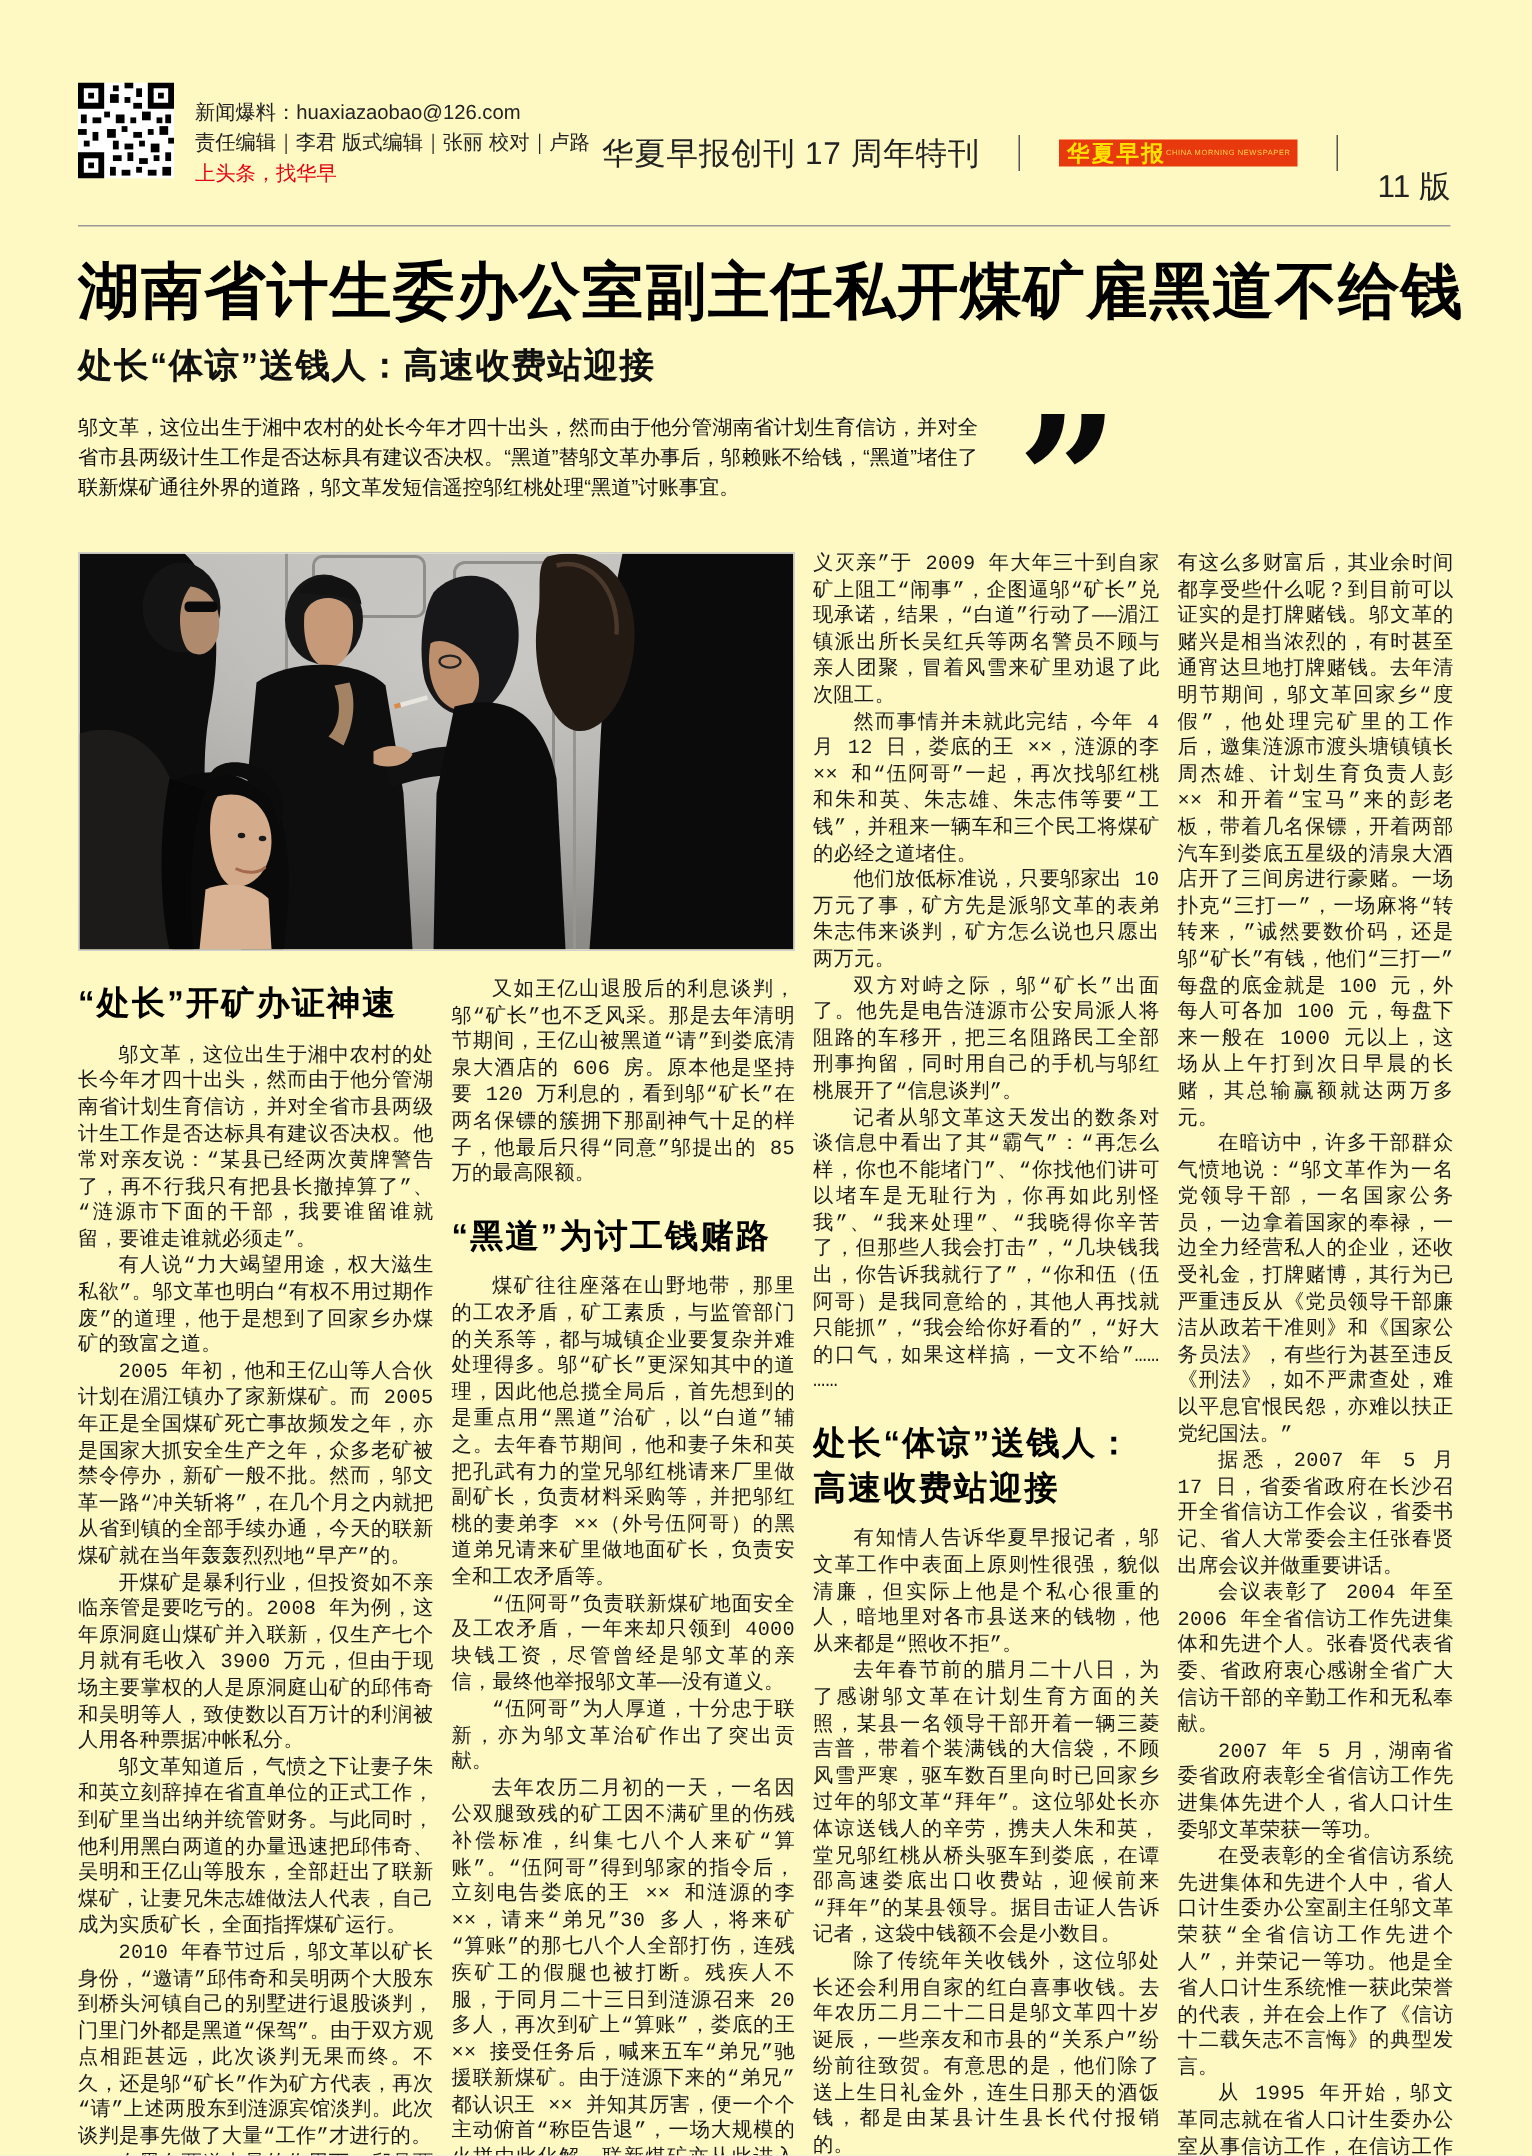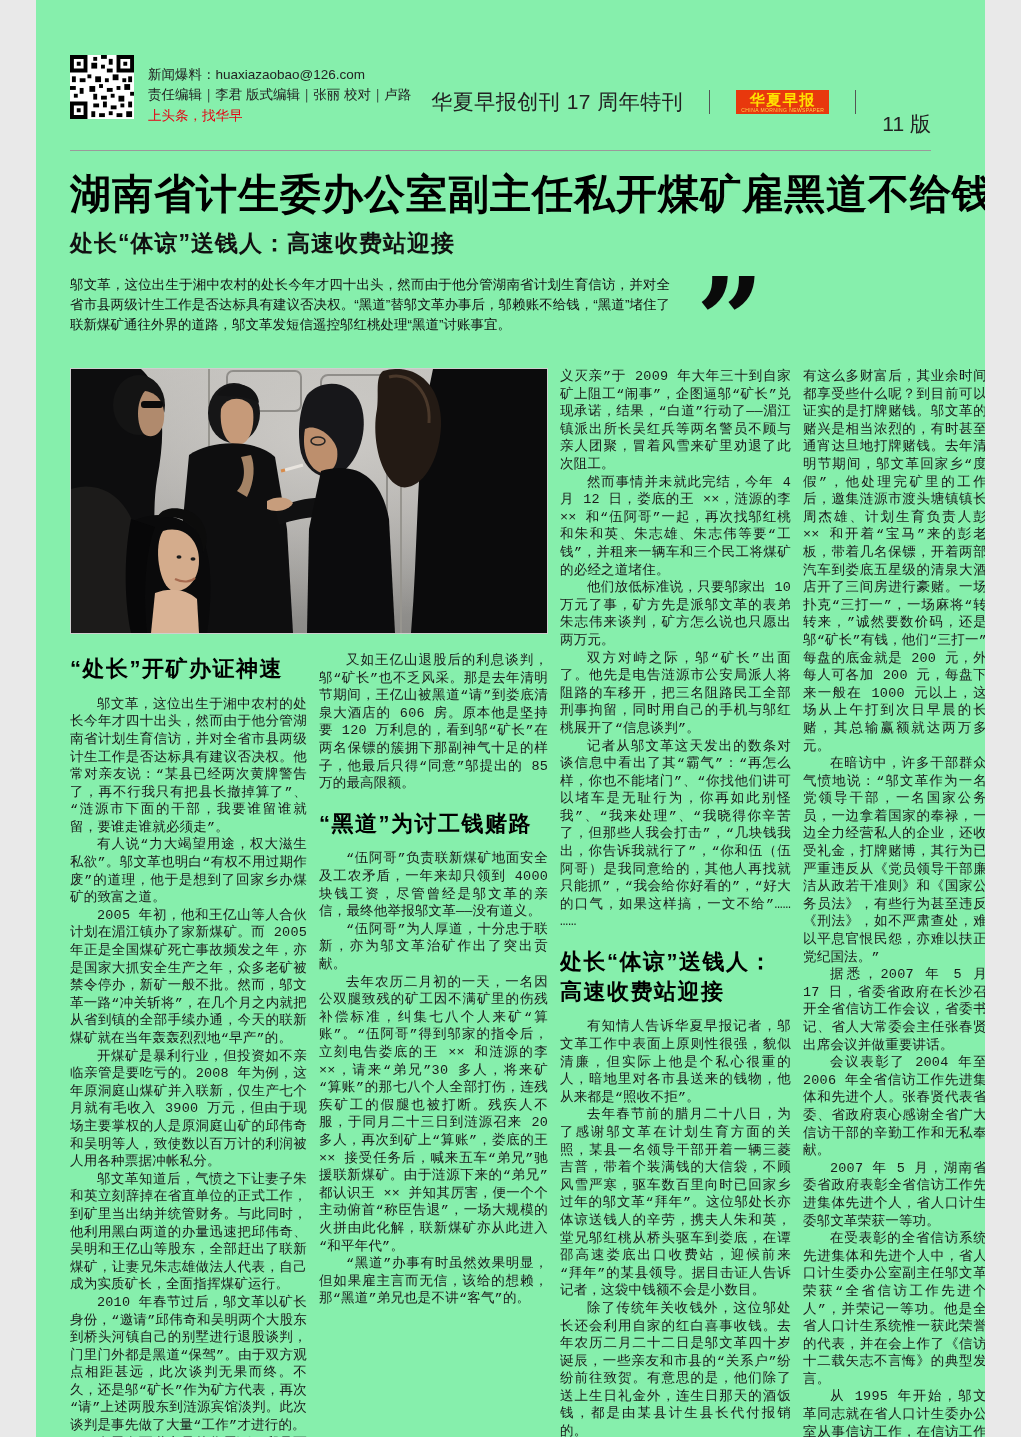--- a/index.html
+++ b/index.html
@@ -1,35 +1,35 @@
 <!DOCTYPE html>
 <html lang="zh"><head>
 <meta charset="utf-8">
 <style>
   * { box-sizing: border-box; }
   html,body { margin:0; padding:0; background:#e9e9e9; }
   .page {
-    position:relative; width:949px; height:1437px; margin:0 auto;
-    background:#86efac; overflow:hidden;
-    padding:55px 54px 0 34px;
+    position:relative; width:1021px; height:1437px; margin:0 auto;
+    background:#fef9c3; overflow:hidden;
+    padding:55px 54px 0 52px;
     font-family:"Liberation Sans","DejaVu Sans",sans-serif;
     color:#1c1c1c;
   }
   
   .masthead-bar { display:flex; justify-content:space-between; align-items:flex-start;
     padding-bottom:12px; border-bottom:1px solid #9a9a9a; }
   .mh-left { display:flex; gap:14px; }
   .qr { width:64px; height:64px; flex:0 0 64px; }
   .mh-info { font-size:13.5px; line-height:20px; padding-top:10px; color:#222; }
   .mh-info .slogan { color:#e60012; font-weight:normal; margin-top:1px; }
   .mh-right { display:flex; align-items:center; gap:26px; padding-top:10px; }
   .special-title { font-size:21px; color:#222; letter-spacing:0.5px; }
   .vbar { width:1px; height:24px; background:#555; }
   .logo-box { background:#e8380d; color:#ffe100; padding:2px 5px 1px;
-    display:flex; flex-direction:column; align-items:center; line-height:1; }
+    display:flex; flex-direction:row; align-items:center; line-height:1; }
   .logo-name { font-weight:bold; font-size:15px; letter-spacing:1.5px; }
   .logo-sub { font-size:5px; letter-spacing:0.4px; margin-top:1px; color:#ffd34d; white-space:nowrap; }
   .page-no { font-size:21px; color:#222;margin-top:45px; }
   
   .headline { font-size:41px; font-weight:900; letter-spacing:1px; color:#000;
     margin:20px 0 10px; line-height:1.15; white-space:nowrap; }
   .subheadline { font-size:23px; font-weight:bold; color:#111; margin:0 0 16px; letter-spacing:1px; }
   
   .lead-row { display:flex; align-items:flex-start; }
   .lead { width:600px; font-size:13.5px; line-height:20px; text-align:justify;
@@ -206,20 +206,21 @@
             <p class="para">有人说“力大竭望用途，权大滋生私欲”。邬文革也明白“有权不用过期作废”的道理，他于是想到了回家乡办煤矿的致富之道。</p>
             <p class="para">2005 年初，他和王亿山等人合伙计划在湄江镇办了家新煤矿。而 2005 年正是全国煤矿死亡事故频发之年，亦是国家大抓安全生产之年，众多老矿被禁令停办，新矿一般不批。然而，邬文革一路“冲关斩将”，在几个月之内就把从省到镇的全部手续办通，今天的联新煤矿就在当年轰轰烈烈地“早产”的。</p>
             <p class="para">开煤矿是暴利行业，但投资如不亲临亲管是要吃亏的。2008 年为例，这年原洞庭山煤矿并入联新，仅生产七个月就有毛收入 3900 万元，但由于现场主要掌权的人是原洞庭山矿的邱伟奇和吴明等人，致使数以百万计的利润被人用各种票据冲帐私分。</p>
             <p class="para">邬文革知道后，气愤之下让妻子朱和英立刻辞掉在省直单位的正式工作，到矿里当出纳并统管财务。与此同时，他利用黑白两道的办量迅速把邱伟奇、吴明和王亿山等股东，全部赶出了联新煤矿，让妻兄朱志雄做法人代表，自己成为实质矿长，全面指挥煤矿运行。</p>
             <p class="para">2010 年春节过后，邬文革以矿长身份，“邀请”邱伟奇和吴明两个大股东到桥头河镇自己的别墅进行退股谈判，门里门外都是黑道“保驾”。由于双方观点相距甚远，此次谈判无果而终。不久，还是邬“矿长”作为矿方代表，再次“请”上述两股东到涟源宾馆淡判。此次谈判是事先做了大量“工作”才进行的。</p>
             <p class="para">在黑白两道力量的作用下，邱吴两人终于“接受” 邬文革的全部条件，正式退出联新煤矿。</p>
           </div>
         <div class="col colB">
             <p class="para">又如王亿山退股后的利息谈判，邬“矿长”也不乏风采。那是去年清明节期间，王亿山被黑道“请”到娄底清泉大酒店的 606 房。原本他是坚持要 120 万利息的，看到邬“矿长”在两名保镖的簇拥下那副神气十足的样子，他最后只得“同意”邬提出的 85 万的最高限额。</p>
             <div class="sec-head">“黑道”为讨工钱赌路</div>
+            <p class="para">煤矿往往座落在山野地带，那里的工农矛盾，矿工素质，与监管部门的关系等，都与城镇企业要复杂并难处理得多。邬“矿长”更深知其中的道理，因此他总揽全局后，首先想到的是重点用“黑道”治矿，以“白道”辅之。去年春节期间，他和妻子朱和英把孔武有力的堂兄邬红桃请来厂里做副矿长，负责材料采购等，并把邬红桃的妻弟李 ××（外号伍阿哥）的黑道弟兄请来矿里做地面矿长，负责安全和工农矛盾等。</p>
             <p class="para">“伍阿哥”负责联新煤矿地面安全及工农矛盾，一年来却只领到 4000 块钱工资，尽管曾经是邬文革的亲信，最终他举报邬文革——没有道义。</p>
             <p class="para">“伍阿哥”为人厚道，十分忠于联新，亦为邬文革治矿作出了突出贡献。</p>
             <p class="para">去年农历二月初的一天，一名因公双腿致残的矿工因不满矿里的伤残补偿标准，纠集七八个人来矿“算账”。“伍阿哥”得到邬家的指令后，立刻电告娄底的王 ×× 和涟源的李 ××，请来“弟兄”30 多人，将来矿“算账”的那七八个人全部打伤，连残疾矿工的假腿也被打断。残疾人不服，于同月二十三日到涟源召来 20 多人，再次到矿上“算账”，娄底的王 ×× 接受任务后，喊来五车“弟兄”驰援联新煤矿。由于涟源下来的“弟兄”都认识王 ×× 并知其厉害，便一个个主动俯首“称臣告退”，一场大规模的火拼由此化解，联新煤矿亦从此进入“和平年代”。</p>
             <p class="para">“黑道”办事有时虽然效果明显，但如果雇主言而无信，该给的想赖，那“黑道”弟兄也是不讲“客气”的。</p>
           </div>
       </div>
     </div>
 
     <div class="col colC">
         <p class="para no-indent">义灭亲”于 2009 年大年三十到自家矿上阻工“闹事”，企图逼邬“矿长”兑现承诺，结果，“白道”行动了——湄江镇派出所长吴红兵等两名警员不顾与亲人团聚，冒着风雪来矿里劝退了此次阻工。</p>
@@ -227,21 +228,21 @@
         <p class="para">他们放低标准说，只要邬家出 10 万元了事，矿方先是派邬文革的表弟朱志伟来谈判，矿方怎么说也只愿出两万元。</p>
         <p class="para">双方对峙之际，邬“矿长”出面了。他先是电告涟源市公安局派人将阻路的车移开，把三名阻路民工全部刑事拘留，同时用自己的手机与邬红桃展开了“信息谈判”。</p>
         <p class="para">记者从邬文革这天发出的数条对谈信息中看出了其“霸气”：“再怎么样，你也不能堵门”、“你找他们讲可以堵车是无耻行为，你再如此别怪我”、“我来处理”、“我晓得你辛苦了，但那些人我会打击”，“几块钱我出，你告诉我就行了”，“你和伍（伍阿哥）是我同意给的，其他人再找就只能抓”，“我会给你好看的”，“好大的口气，如果这样搞，一文不给”…… ……</p>
         <div class="sec-head">处长“体谅”送钱人：高速收费站迎接</div>
         <p class="para">有知情人告诉华夏早报记者，邬文革工作中表面上原则性很强，貌似清廉，但实际上他是个私心很重的人，暗地里对各市县送来的钱物，他从来都是“照收不拒”。</p>
         <p class="para">去年春节前的腊月二十八日，为了感谢邬文革在计划生育方面的关照，某县一名领导干部开着一辆三菱吉普，带着个装满钱的大信袋，不顾风雪严寒，驱车数百里向时已回家乡过年的邬文革“拜年”。这位邬处长亦体谅送钱人的辛劳，携夫人朱和英，堂兄邬红桃从桥头驱车到娄底，在谭邵高速娄底出口收费站，迎候前来 “拜年”的某县领导。据目击证人告诉记者，这袋中钱额不会是小数目。</p>
         <p class="para">除了传统年关收钱外，这位邬处长还会利用自家的红白喜事收钱。去年农历二月二十二日是邬文革四十岁诞辰，一些亲友和市县的“关系户”纷纷前往致贺。有意思的是，他们除了送上生日礼金外，连生日那天的酒饭钱，都是由某县计生县长代付报销的。</p>
         <p class="para">有人告诉记者，邬文革的家产约有两千多万元，除了在煤矿占了一半股份外，还有两处别墅和几处房产。如此年轻的处长拥</p>
       </div>
     <div class="col colD">
-        <p class="para no-indent">有这么多财富后，其业余时间都享受些什么呢？到目前可以证实的是打牌赌钱。邬文革的赌兴是相当浓烈的，有时甚至通宵达旦地打牌赌钱。去年清明节期间，邬文革回家乡“度假”，他处理完矿里的工作后，邀集涟源市渡头塘镇镇长周杰雄、计划生育负责人彭 ×× 和开着“宝马”来的彭老板，带着几名保镖，开着两部汽车到娄底五星级的清泉大酒店开了三间房进行豪赌。一场扑克“三打一”，一场麻将“转转来，”诚然要数价码，还是邬“矿长”有钱，他们“三打一”每盘的底金就是 200 元，外每人可各加 200 元，每盘下来一般在 1000 元以上，这场从上午打到次日早晨的长赌，其总输赢额就达两万多元。</p>
+        <p class="para no-indent">有这么多财富后，其业余时间都享受些什么呢？到目前可以证实的是打牌赌钱。邬文革的赌兴是相当浓烈的，有时甚至通宵达旦地打牌赌钱。去年清明节期间，邬文革回家乡“度假”，他处理完矿里的工作后，邀集涟源市渡头塘镇镇长周杰雄、计划生育负责人彭 ×× 和开着“宝马”来的彭老板，带着几名保镖，开着两部汽车到娄底五星级的清泉大酒店开了三间房进行豪赌。一场扑克“三打一”，一场麻将“转转来，”诚然要数价码，还是邬“矿长”有钱，他们“三打一”每盘的底金就是 100 元，外每人可各加 100 元，每盘下来一般在 1000 元以上，这场从上午打到次日早晨的长赌，其总输赢额就达两万多元。</p>
         <p class="para">在暗访中，许多干部群众气愤地说：“邬文革作为一名党领导干部，一名国家公务员，一边拿着国家的奉禄，一边全力经营私人的企业，还收受礼金，打牌赌博，其行为已严重违反从《党员领导干部廉洁从政若干准则》和《国家公务员法》，有些行为甚至违反《刑法》，如不严肃查处，难以平息官恨民怨，亦难以扶正党纪国法。”</p>
         <p class="para">据悉，2007 年 5 月 17 日，省委省政府在长沙召开全省信访工作会议，省委书记、省人大常委会主任张春贤出席会议并做重要讲话。</p>
         <p class="para">会议表彰了 2004 年至 2006 年全省信访工作先进集体和先进个人。张春贤代表省委、省政府衷心感谢全省广大信访干部的辛勤工作和无私奉献。</p>
         <p class="para">2007 年 5 月，湖南省委省政府表彰全省信访工作先进集体先进个人，省人口计生委邬文革荣获一等功。</p>
         <p class="para">在受表彰的全省信访系统先进集体和先进个人中，省人口计生委办公室副主任邬文革荣获“全省信访工作先进个人”，并荣记一等功。他是全省人口计生系统惟一获此荣誉的代表，并在会上作了《信访十二载矢志不言悔》的典型发言。</p>
         <p class="para">从 1995 年开始，邬文革同志就在省人口计生委办公室从事信访工作，在信访工作岗位上度过了 4000 多个日日夜夜。面对复杂的信访问题，他受过委屈、挨过奚落，但在领导的指导和基层的配合下，他都积极应对，得到了各级领导的肯定和上访群众的信赖。对信访工作，他怀有深厚的感情，他认为，要做好信访工作就要以人为本，做群众贴心人；积极协调，为信访群众办实事，才能促进信访工作上水平。</p>
       </div>
   </div>
 
 </div>

